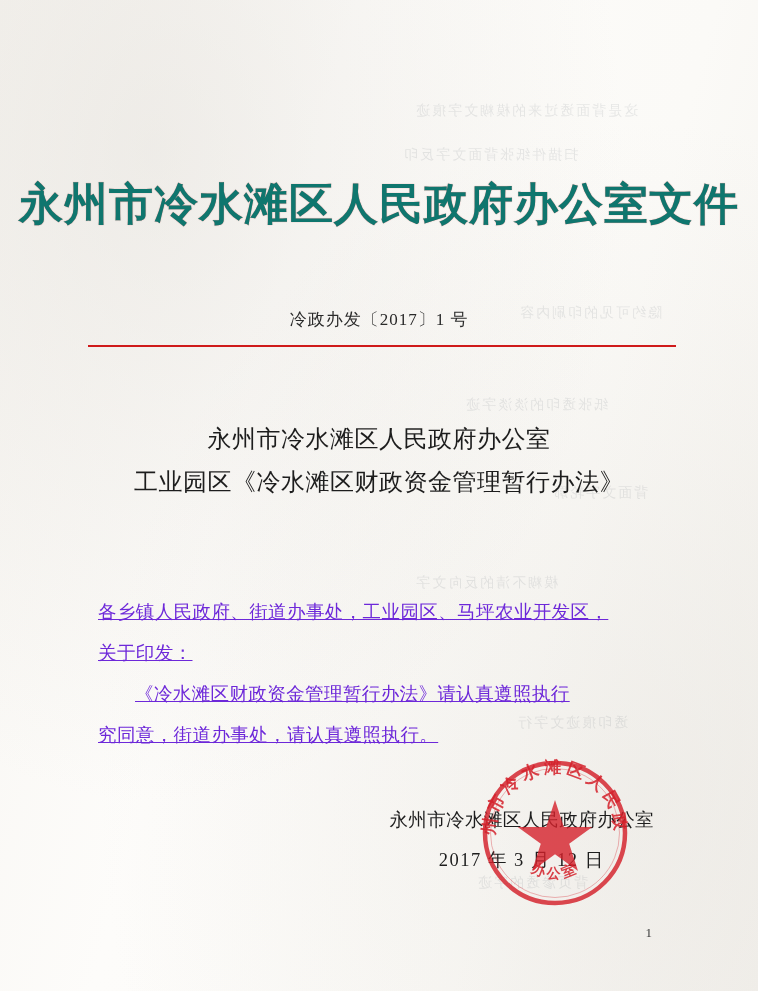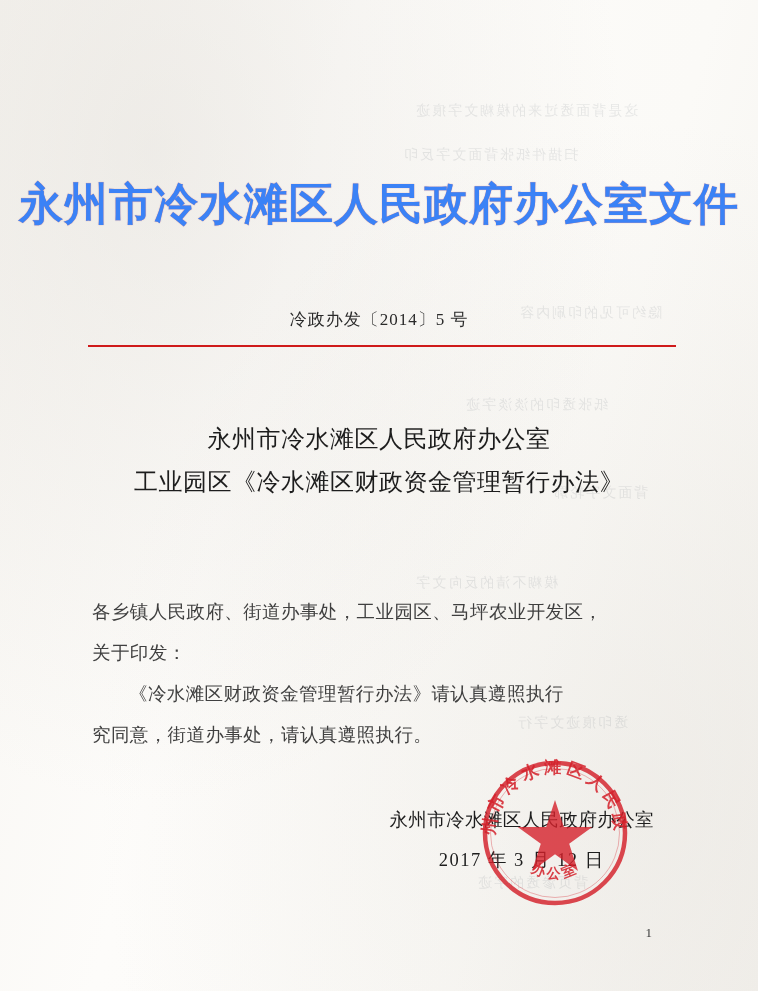--- a/index.html
+++ b/index.html
@@ -48,21 +48,21 @@
     inset: 0;
   }
 
   
   .masthead {
     position: absolute;
     top: 175px;
     left: 0;
     right: 0;
     text-align: center;
-    color: #3b82f6;
+    color: #0f766e;
     font-family: "Liberation Serif", "DejaVu Serif", serif;
     font-weight: bold;
     font-size: 44px;
     letter-spacing: 1px;
     text-shadow: 0 0 1px rgba(200,20,20,0.55);
   }
 
   .doc-number {
     position: absolute;
     top: 308px;
@@ -94,26 +94,27 @@
     color: #1d1d1d;
     line-height: 43px;
     letter-spacing: 0.5px;
   }
   .title-line { display: block; }
 
   
   .body-block {
     position: absolute;
     top: 592px;
-    left: 92px;
+    left: 98px;
     width: 560px;
     font-size: 18.5px;
-    color: #404040;
+    color: #6d28d9;
     line-height: 41px;
     letter-spacing: 0.4px;
+    text-decoration: underline;
   }
   .body-line { display: block; white-space: nowrap; }
   .body-line.indent { text-indent: 37px; }
 
   
   .signature {
     position: absolute;
     top: 800px;
     right: 104px;
     text-align: center;
@@ -160,21 +161,21 @@
     <span class="ghost-line" style="left:110px; top:470px;">背面文字轮廓</span>
     <span class="ghost-line" style="left:200px; top:560px;">模糊不清的反向文字</span>
     <span class="ghost-line" style="left:130px; top:700px;">透印痕迹文字行</span>
     <span class="ghost-line" style="left:170px; top:860px;">背页渗透的字迹</span>
   </div>
 
   <div class="content">
 
     <div class="masthead">永州市冷水滩区人民政府办公室文件</div>
 
-    <div class="doc-number">冷政办发〔2014〕5 号</div>
+    <div class="doc-number">冷政办发〔2017〕1 号</div>
 
     <div class="red-rule"></div>
 
     <div class="title-block">
       <span class="title-line">永州市冷水滩区人民政府办公室</span>
       <span class="title-line">工业园区《冷水滩区财政资金管理暂行办法》</span>
     </div>
 
     <div class="body-block">
       <span class="body-line">各乡镇人民政府、街道办事处，工业园区、马坪农业开发区，</span>

